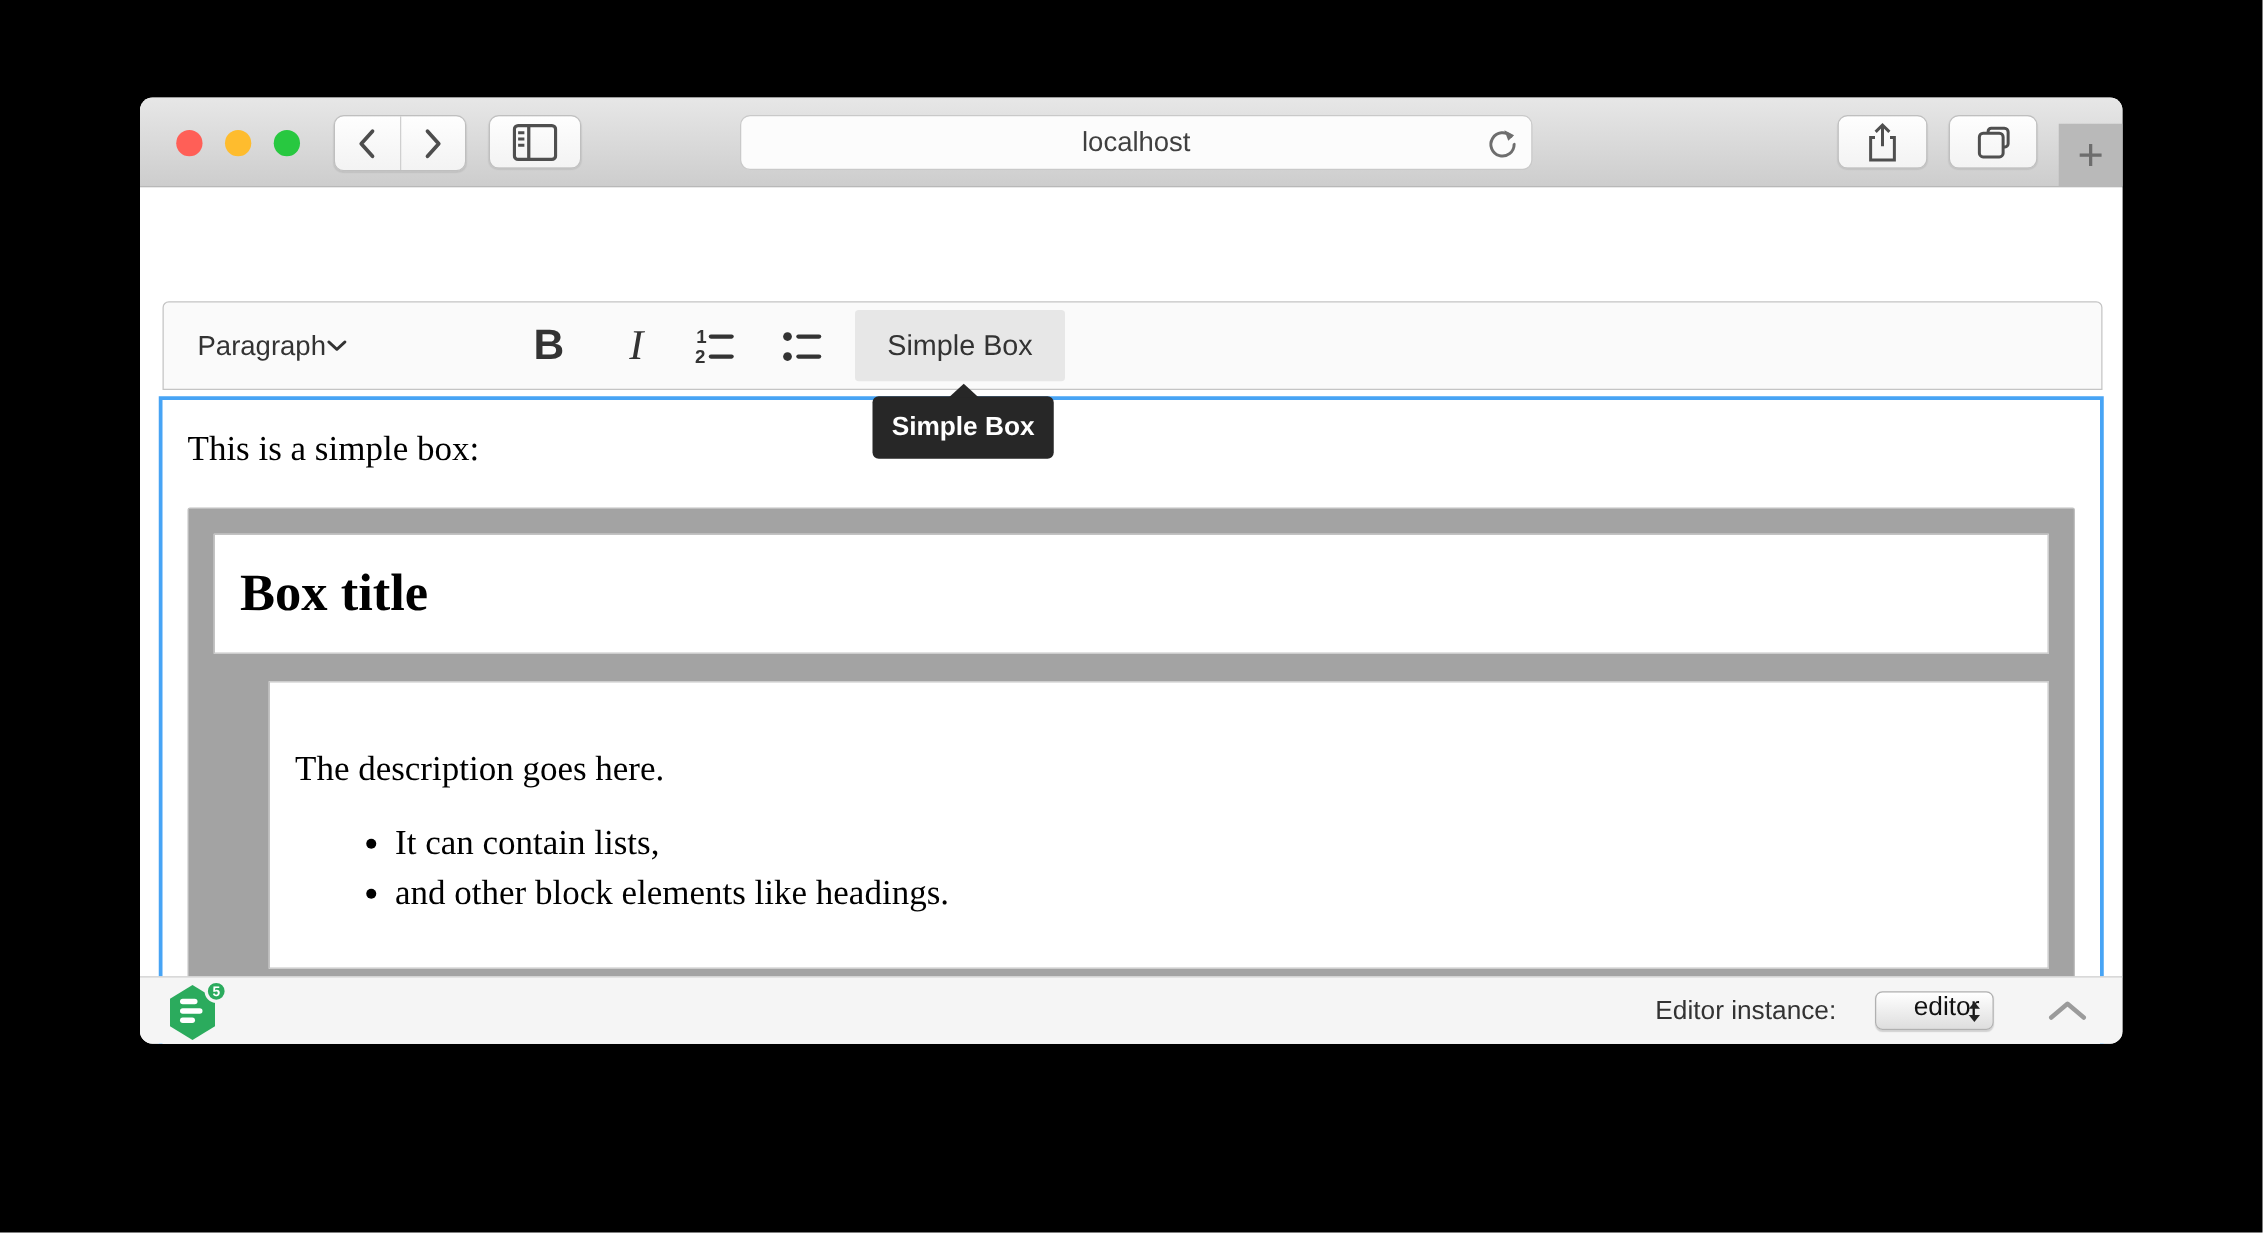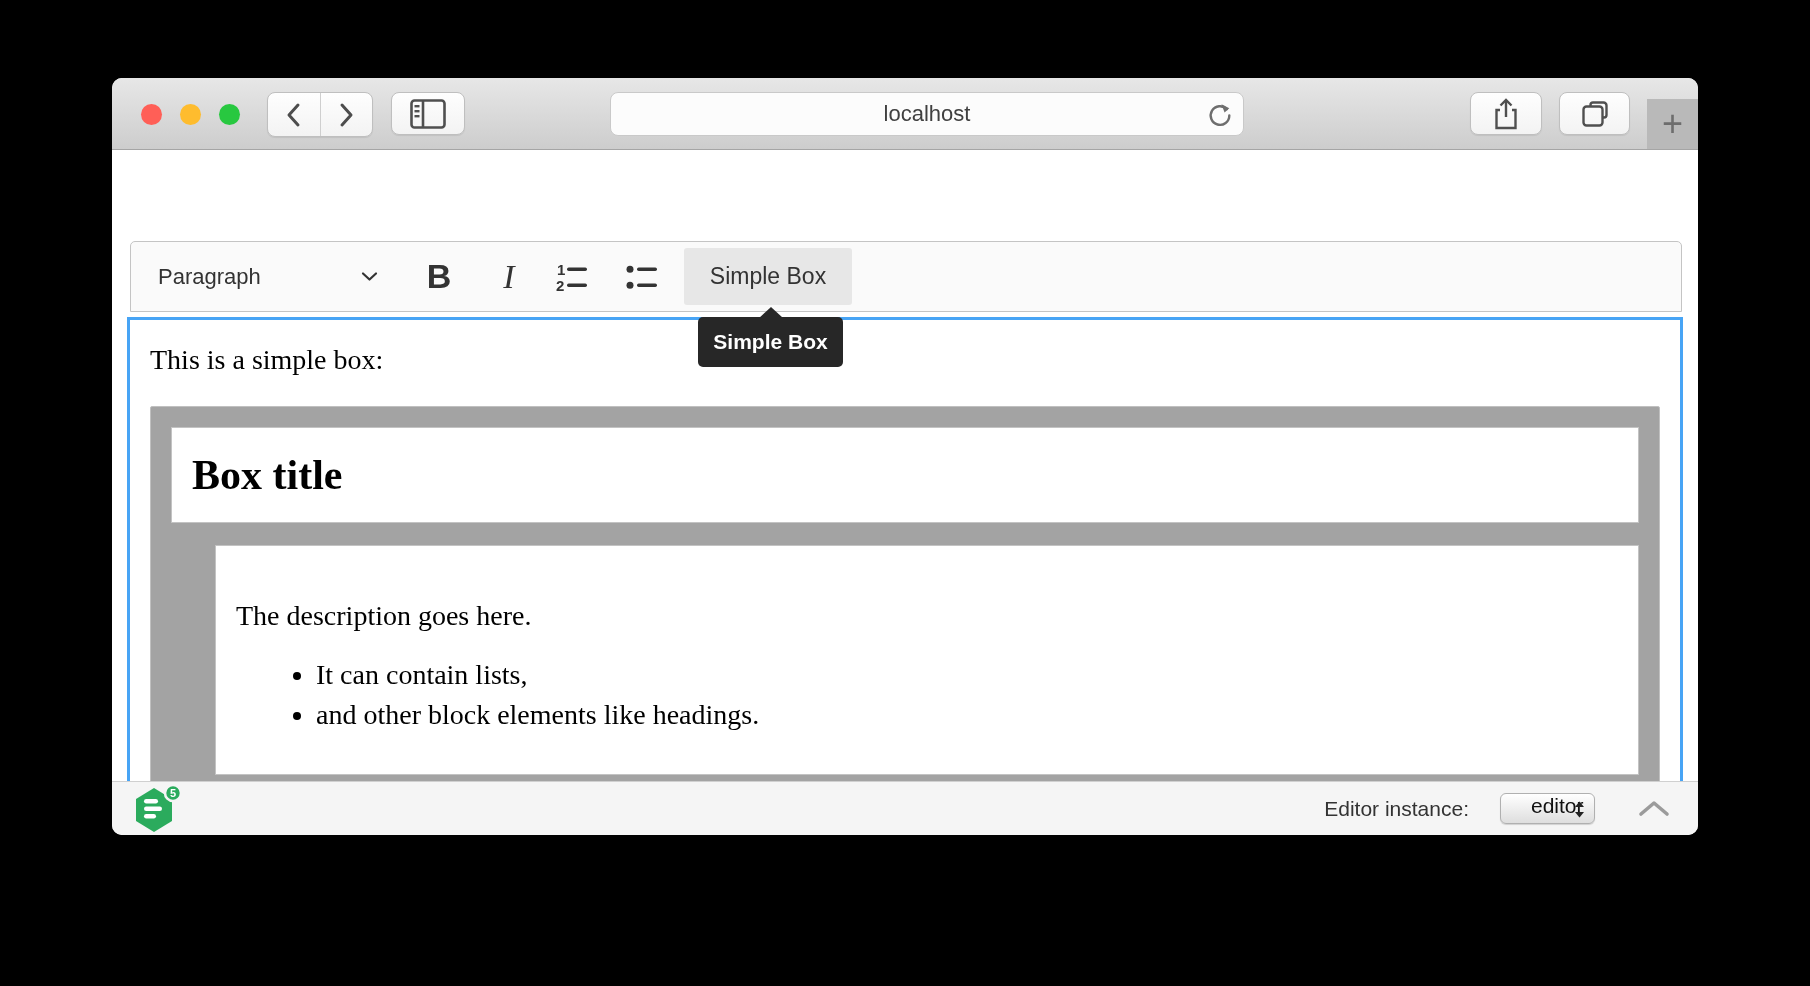--- a/index.html
+++ b/index.html
@@ -31,40 +31,40 @@
   .nav-half + .nav-half{border-left:1px solid #cfcfcf;}
   .chrome-btn{
     position:absolute;top:14px;height:43px;display:flex;align-items:center;justify-content:center;
     background:linear-gradient(#fefefe,#f3f3f3);border:1px solid #bfbfbf;border-radius:8px;
     box-shadow:0 1px 1px rgba(0,0,0,.08);box-sizing:border-box;
   }
   .sidebar-btn{left:279px;width:74px;}
   .share-btn{left:1358px;width:72px;}
   .tabs-btn{left:1447px;width:71px;}
   .url-bar{
-    position:absolute;left:498px;top:14px;width:634px;height:44px;box-sizing:border-box;
+    position:absolute;left:480px;top:14px;width:634px;height:44px;box-sizing:border-box;
     background:#fcfcfc;border:1px solid #c9c9c9;border-radius:8px;
     display:flex;align-items:center;justify-content:center;
     font-size:22px;color:#404040;
   }
   .reload{position:absolute;right:9px;top:8px;}
   .newtab-btn{
     position:absolute;right:0;top:21px;width:51px;height:50px;background:#b9b9b9;
     display:flex;align-items:center;justify-content:center;
     font-size:36px;font-weight:300;color:#6d6d6d;line-height:1;
   }
   
   .page{position:relative;height:631px;background:#fff;}
   .ck-toolbar{
     position:absolute;left:18px;top:91px;width:1552px;height:71px;box-sizing:border-box;
     background:#fafafa;border:1px solid #c4c4c4;border-radius:5px 5px 0 0;
     display:flex;align-items:center;color:#333;
   }
   .heading-dd{
-    width:265px;height:100%;display:flex;align-items:center;justify-content:space-between;
+    width:265px;height:100%;display:flex;align-items:center;
     padding:0 18px 0 27px;box-sizing:border-box;font-size:22px;cursor:default;
   }
   .tb-btn{
     height:57px;display:flex;align-items:center;justify-content:center;border-radius:3px;
   }
   .btn-bold{width:60px;margin-left:13px;font-weight:800;font-size:34px;}
   .btn-italic{width:60px;margin-left:10px;font-style:italic;font-family:"Liberation Serif",serif;font-size:34px;}
   .btn-numlist{width:60px;margin-left:5px;}
   .btn-bullist{width:60px;margin-left:10px;}
   .btn-simplebox{width:168px;margin-left:10px;background:#e7e7e7;font-size:23px;}

